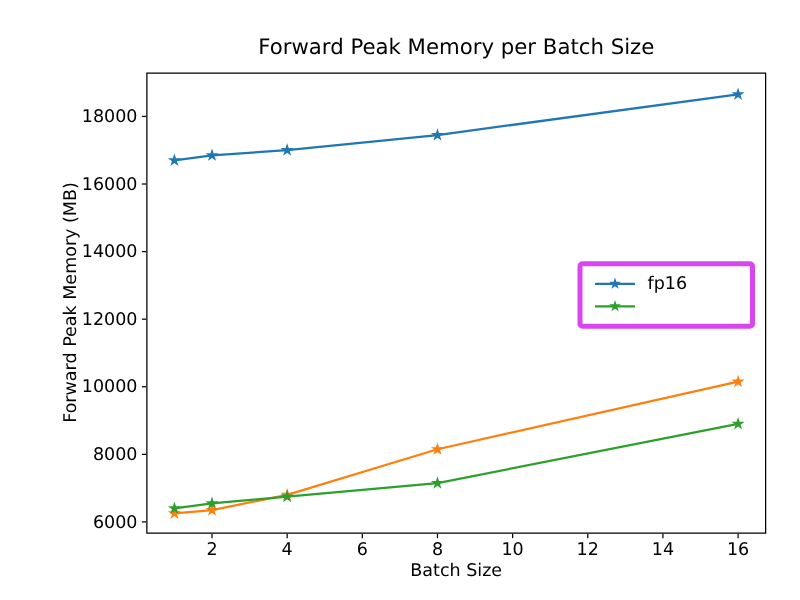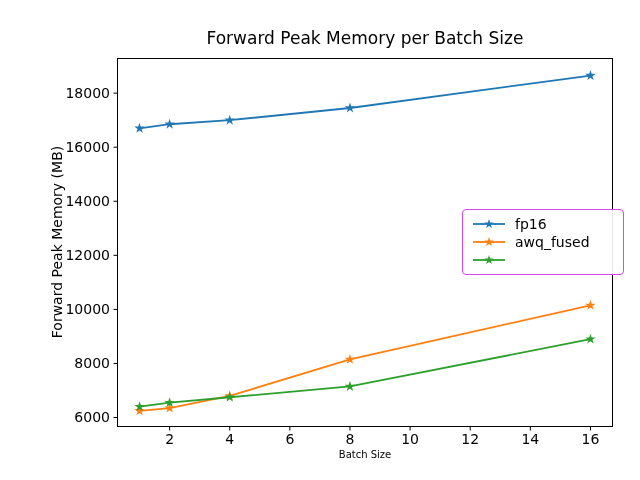--- a/index.html
+++ b/index.html
@@ -34,40 +34,40 @@
     font-size: 14px;
     color: #000000;
     white-space: nowrap;
   }
   .x-label {
     position: absolute;
     left: 81px;
     top: 449px;
     width: 496px;
     text-align: center;
-    font-size: 10px;
+    font-size: 14px;
     color: #000000;
   }
   svg.plot-svg {
     position: absolute;
     left: 0;
     top: 0;
   }
   .tick-label {
     font-size: 14px;
     fill: #000000;
   }
   .legend {
     position: absolute;
     left: 426px;
     top: 209px;
-    width: 162px;
+    width: 142px;
     box-sizing: border-box;
     background: rgba(255, 255, 255, 0.9);
-    border: 1px solid #d946ef;
+    border: 4px solid #d946ef;
     border-radius: 4px;
     padding: 5px 9px 5px 9px;
   }
   .legend-entry {
     display: flex;
     align-items: center;
     height: 18px;
   }
   .legend-sample {
     flex: 0 0 auto;
@@ -140,25 +140,18 @@
   <div class="legend" id="legend">
       <div class="legend-entry">
         <svg width="34" height="14" class="legend-sample">
           <line x1="1" y1="7" x2="33" y2="7" stroke="#1f77b4" stroke-width="1.8"></line>
           <path d="M17.00,2.00L18.12,5.45L21.76,5.45L18.82,7.59L19.94,11.05L17.00,8.91L14.06,11.05L15.18,7.59L12.24,5.45L15.88,5.45Z" fill="#1f77b4"></path>
         </svg>
         <span class="legend-label">fp16</span>
       </div>
       <div class="legend-entry">
         <svg width="34" height="14" class="legend-sample">
-          <line x1="1" y1="7" x2="33" y2="7" stroke="#ff7f0e" stroke-width="1.8"></line>
-          <path d="M17.00,2.00L18.12,5.45L21.76,5.45L18.82,7.59L19.94,11.05L17.00,8.91L14.06,11.05L15.18,7.59L12.24,5.45L15.88,5.45Z" fill="#ff7f0e"></path>
-        </svg>
-        <span class="legend-label">awq_fused</span>
-      </div>
-      <div class="legend-entry">
-        <svg width="34" height="14" class="legend-sample">
           <line x1="1" y1="7" x2="33" y2="7" stroke="#2ca02c" stroke-width="1.8"></line>
           <path d="M17.00,2.00L18.12,5.45L21.76,5.45L18.82,7.59L19.94,11.05L17.00,8.91L14.06,11.05L15.18,7.59L12.24,5.45L15.88,5.45Z" fill="#2ca02c"></path>
         </svg>
       </div>
     </div>
 </div>
 
 </body></html>

